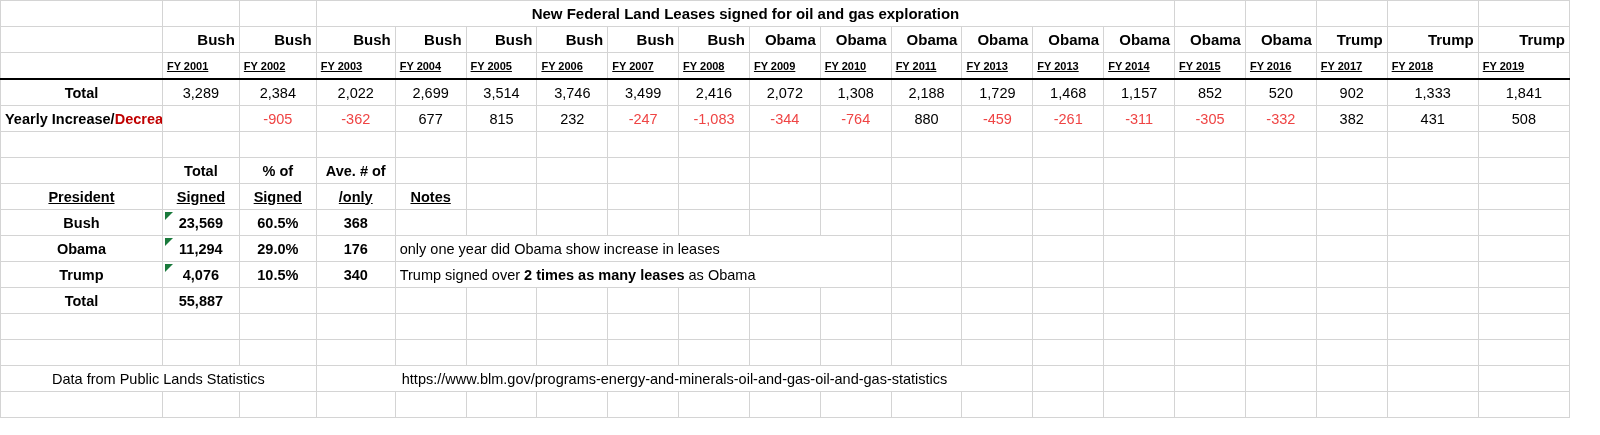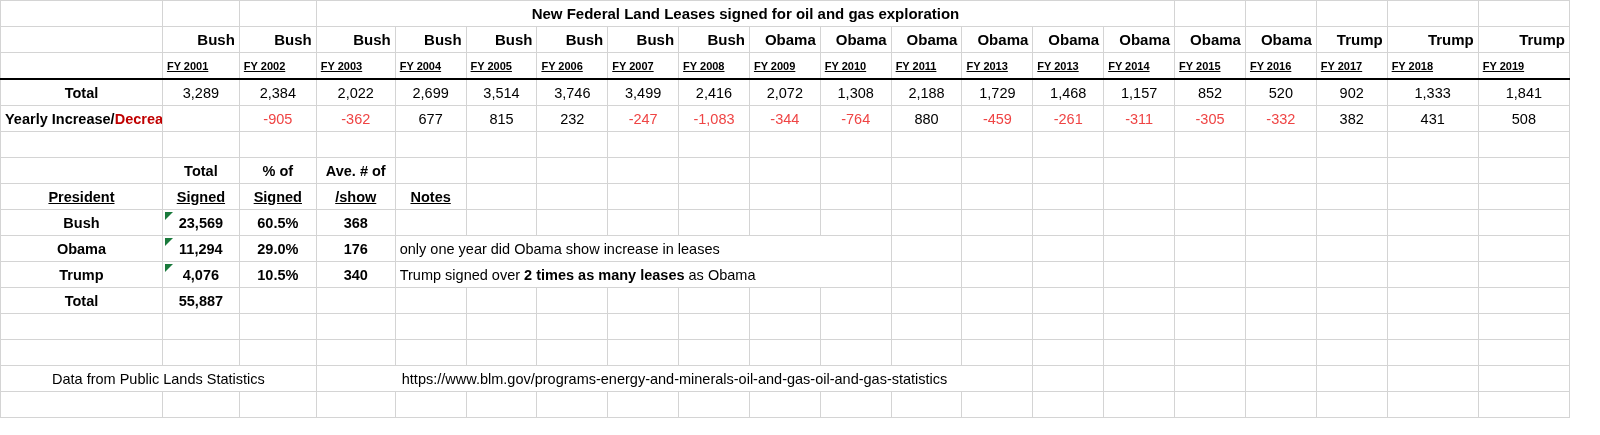--- a/index.html
+++ b/index.html
@@ -264,21 +264,21 @@
           <td></td>
           <td></td>
           <td></td>
   </tr>
 
 
   <tr>
     <td class="bold left uline">President</td>
     <td class="bold right uline">Signed</td>
     <td class="bold right uline">Signed</td>
-    <td class="bold right uline">/show</td>
+    <td class="bold right uline">/only</td>
     <td class="bold left uline">Notes</td>
     <td></td>
           <td></td>
           <td></td>
           <td></td>
     <td></td>
           <td></td>
           <td></td>
           <td></td>
           <td></td>

